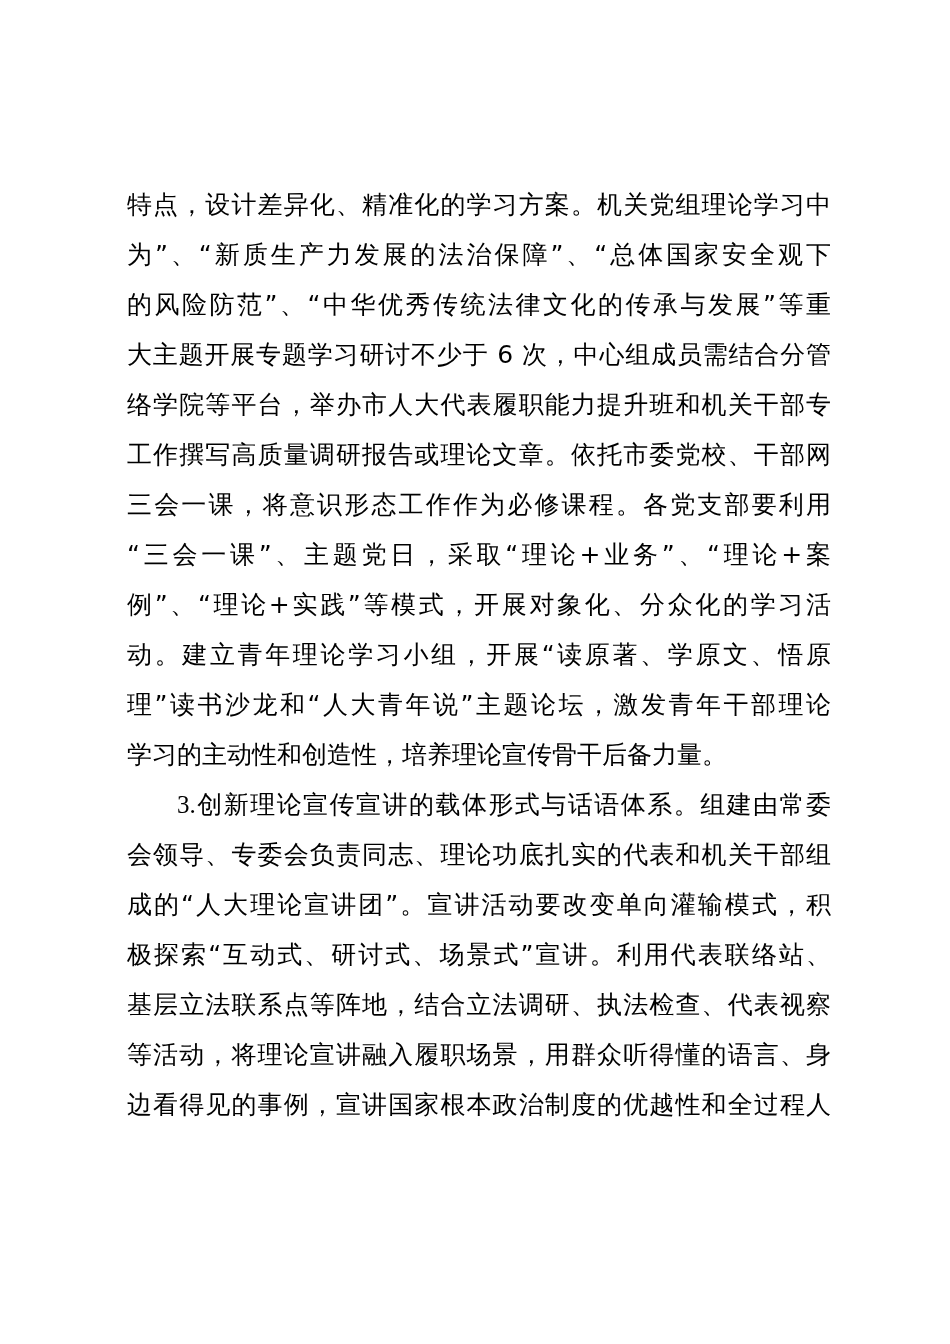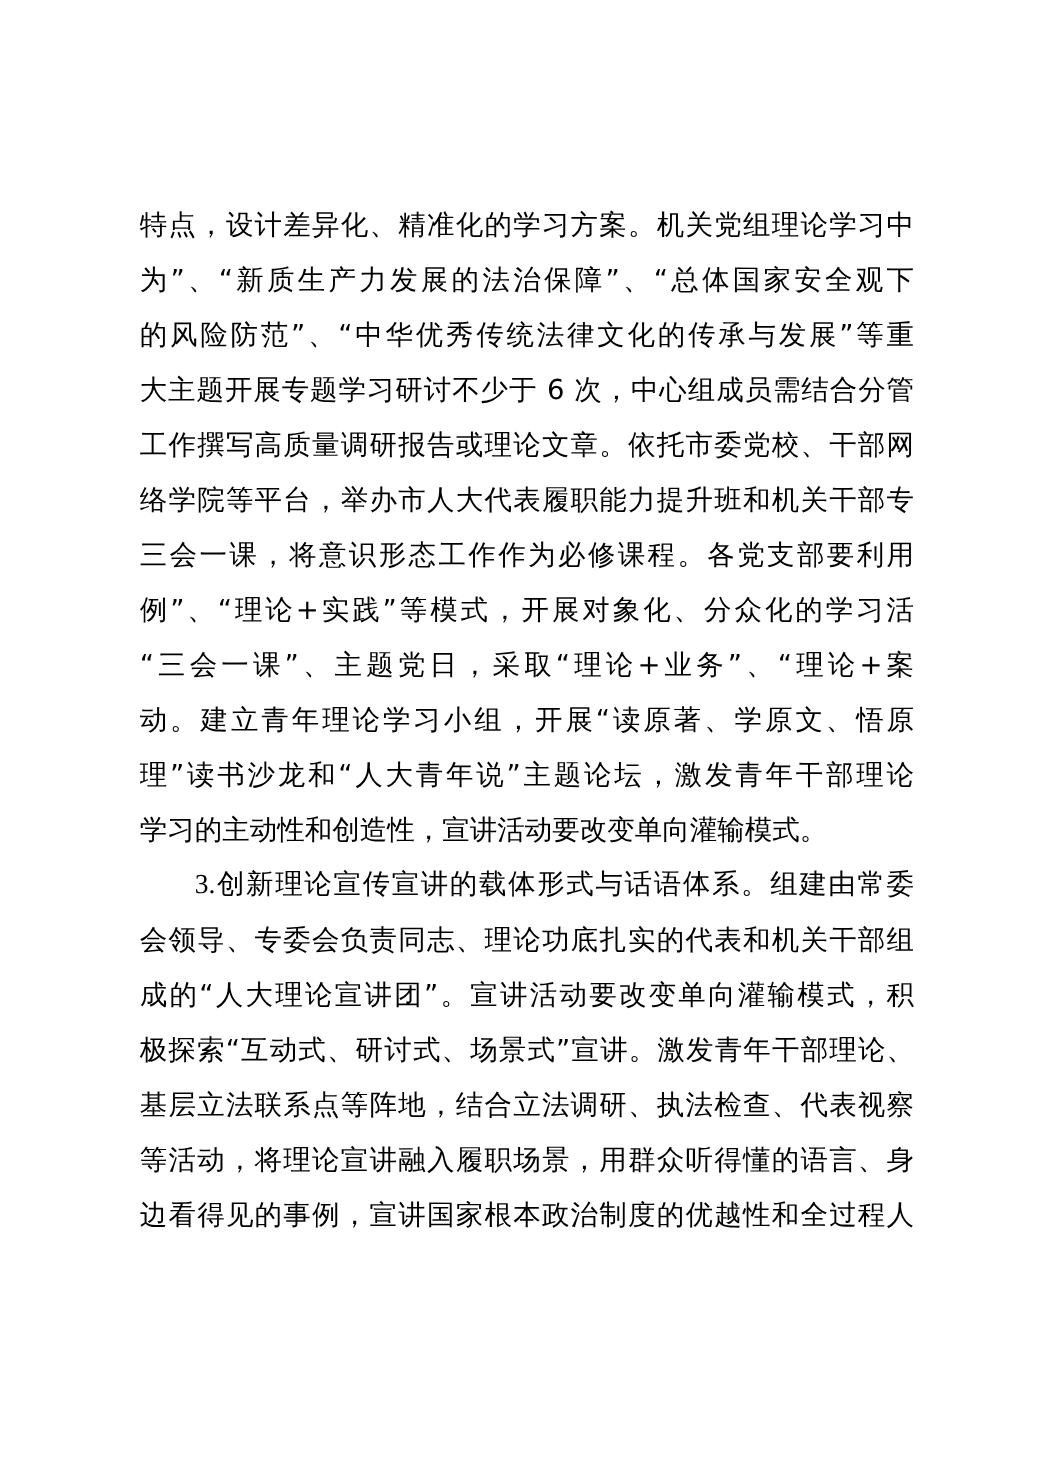--- a/index.html
+++ b/index.html
@@ -50,34 +50,34 @@
 <body>
 
 <div class="page">
   <div class="body-text">
 
     <div>
       <div class="line">特点，设计差异化、精准化的学习方案。机关党组理论学习中</div>
       <div class="line">为”、“新质生产力发展的法治保障”、“总体国家安全观下</div>
       <div class="line">的风险防范”、“中华优秀传统法律文化的传承与发展”等重</div>
       <div class="line">大主题开展专题学习研讨不少于 6 次，中心组成员需结合分管</div>
+      <div class="line">络学院等平台，举办市人大代表履职能力提升班和机关干部专</div>
       <div class="line">工作撰写高质量调研报告或理论文章。依托市委党校、干部网</div>
-      <div class="line">络学院等平台，举办市人大代表履职能力提升班和机关干部专</div>
       <div class="line">三会一课，将意识形态工作作为必修课程。各党支部要利用</div>
+      <div class="line">“三会一课”、主题党日，采取“理论+业务”、“理论+案</div>
       <div class="line">例”、“理论+实践”等模式，开展对象化、分众化的学习活</div>
-      <div class="line">“三会一课”、主题党日，采取“理论+业务”、“理论+案</div>
       <div class="line">动。建立青年理论学习小组，开展“读原著、学原文、悟原</div>
       <div class="line">理”读书沙龙和“人大青年说”主题论坛，激发青年干部理论</div>
-      <div class="line last">学习的主动性和创造性，宣讲活动要改变单向灌输模式。</div>
+      <div class="line last">学习的主动性和创造性，培养理论宣传骨干后备力量。</div>
     </div>
 
     <div>
       <div class="line indent">3.创新理论宣传宣讲的载体形式与话语体系。组建由常委</div>
       <div class="line">会领导、专委会负责同志、理论功底扎实的代表和机关干部组</div>
       <div class="line">成的“人大理论宣讲团”。宣讲活动要改变单向灌输模式，积</div>
-      <div class="line">极探索“互动式、研讨式、场景式”宣讲。激发青年干部理论、</div>
+      <div class="line">极探索“互动式、研讨式、场景式”宣讲。利用代表联络站、</div>
       <div class="line">基层立法联系点等阵地，结合立法调研、执法检查、代表视察</div>
       <div class="line">等活动，将理论宣讲融入履职场景，用群众听得懂的语言、身</div>
       <div class="line">边看得见的事例，宣讲国家根本政治制度的优越性和全过程人</div>
     </div>
 
   </div>
 </div>
 
 </body></html>

